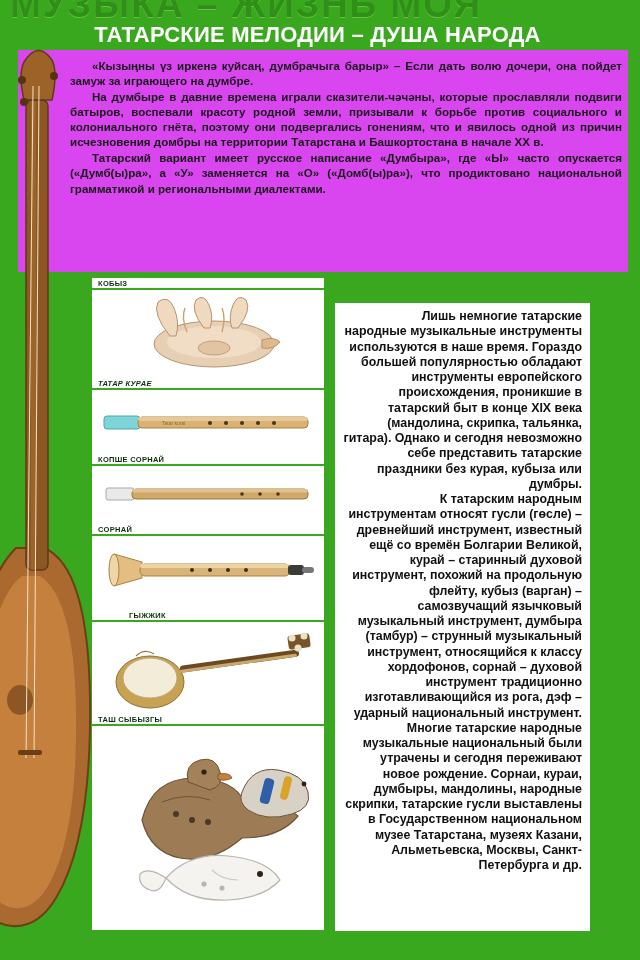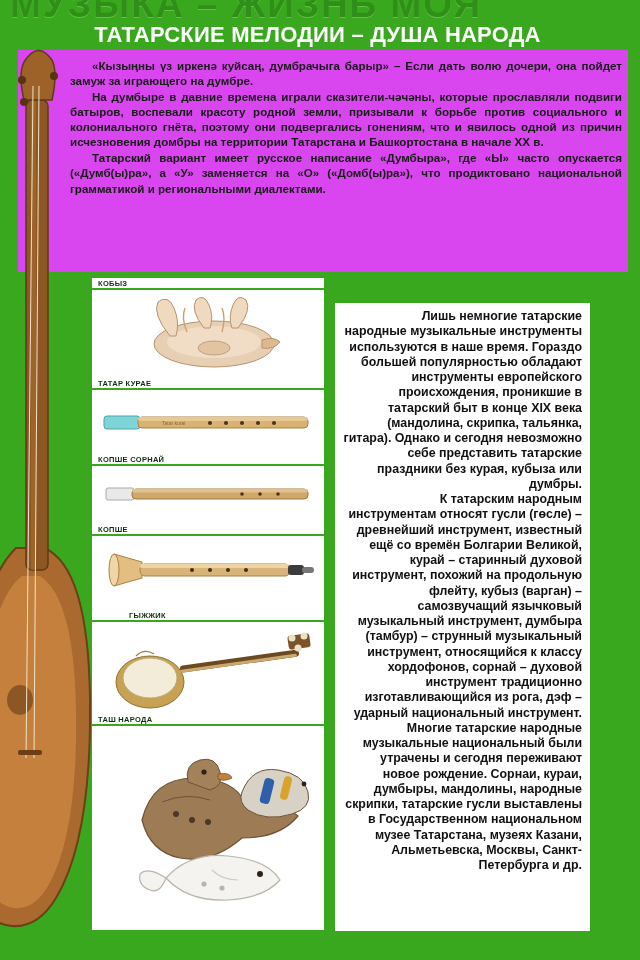--- a/index.html
+++ b/index.html
@@ -211,21 +211,21 @@
         <path d="M78 44 q-18 -22 -12 -34 q10 -8 16 6 q6 14 2 28z" fill="#efd9bf" stroke="#b79470" stroke-width="1"></path>
         <path d="M112 36 q-14 -18 -8 -28 q8 -7 13 5 q5 12 1 23z" fill="#efd9bf" stroke="#b79470" stroke-width="1"></path>
         <path d="M146 36 q14 -18 8 -28 q-8 -7 -13 5 q-5 12 -1 23z" fill="#efd9bf" stroke="#b79470" stroke-width="1"></path>
         <path d="M95 40 q-6 -14 -2 -24" stroke="#c9a071" stroke-width="1.4" fill="none"></path>
         <path d="M130 40 q4 -14 0 -24" stroke="#c9a071" stroke-width="1.4" fill="none"></path>
         <ellipse cx="122" cy="56" rx="16" ry="7" fill="#e2c4a3" stroke="#b79470" stroke-width="0.8"></ellipse>
         <path d="M170 48 q12 -4 18 2 q-6 8 -18 6z" fill="#deb98f" stroke="#b79470" stroke-width="1"></path>
       </svg>
     </div>
 
-    <div class="insect-label" style="top:100px;">ТАТАР КУРАЕ</div>
+    <div class="insect-label" style="top:100px;font-style:italic;">ТАТАР КУРАЕ</div>
     <div class="photo-slot" style="top:114px;height:60px;">
       <svg width="232" height="60" viewBox="0 0 232 60">
         <rect x="12" y="24" width="36" height="13" rx="3" fill="#7fd4d8" stroke="#4ba7ab" stroke-width="1"></rect>
         <rect x="46" y="25" width="170" height="11" rx="4" fill="#d9b271" stroke="#a8823f" stroke-width="1"></rect>
         <rect x="46" y="25" width="170" height="4" rx="2" fill="#e8c894"></rect>
         <circle cx="118" cy="31" r="2" fill="#4a3318"></circle>
         <circle cx="134" cy="31" r="2" fill="#4a3318"></circle>
         <circle cx="150" cy="31" r="2" fill="#4a3318"></circle>
         <circle cx="166" cy="31" r="2" fill="#4a3318"></circle>
         <circle cx="182" cy="31" r="2" fill="#4a3318"></circle>
@@ -238,21 +238,21 @@
       <svg width="232" height="54" viewBox="0 0 232 54">
         <rect x="14" y="20" width="28" height="12" rx="2" fill="#e9e9e9" stroke="#aaa" stroke-width="1"></rect>
         <rect x="40" y="21" width="176" height="10" rx="4" fill="#cfa86a" stroke="#9d7a3c" stroke-width="1"></rect>
         <rect x="40" y="21" width="176" height="3.5" rx="2" fill="#e2c18d"></rect>
         <circle cx="150" cy="26" r="1.8" fill="#4a3318"></circle>
         <circle cx="168" cy="26" r="1.8" fill="#4a3318"></circle>
         <circle cx="186" cy="26" r="1.8" fill="#4a3318"></circle>
       </svg>
     </div>
 
-    <div class="insect-label" style="top:246px;">КОПШЕ</div>
+    <div class="insect-label" style="top:246px;">СОРНАЙ</div>
     <div class="photo-slot" style="top:260px;height:70px;">
       <svg width="232" height="70" viewBox="0 0 232 70">
         <path d="M22 16 L22 48 L50 40 L50 24 Z" fill="#e3bd82" stroke="#a8823f" stroke-width="1"></path>
         <ellipse cx="22" cy="32" rx="5" ry="16" fill="#f0d5a8" stroke="#a8823f" stroke-width="1"></ellipse>
         <rect x="48" y="26" width="150" height="12" rx="5" fill="#d8b478" stroke="#a8823f" stroke-width="1"></rect>
         <rect x="48" y="26" width="150" height="4" rx="2" fill="#eed3a3"></rect>
         <circle cx="100" cy="32" r="2" fill="#3f2c12"></circle>
         <circle cx="118" cy="32" r="2" fill="#3f2c12"></circle>
         <circle cx="136" cy="32" r="2" fill="#3f2c12"></circle>
         <circle cx="154" cy="32" r="2" fill="#3f2c12"></circle>
@@ -269,21 +269,21 @@
         <rect x="88" y="42" width="120" height="7" rx="3" transform="rotate(-8 88 45)" fill="#6b4a22"></rect>
         <rect x="88" y="46" width="118" height="3" rx="1.5" transform="rotate(-8 88 48)" fill="#caa86e"></rect>
         <rect x="196" y="12" width="22" height="14" rx="3" transform="rotate(-8 196 18)" fill="#7a5426"></rect>
         <circle cx="200" cy="14" r="3.5" fill="#e9e2c9"></circle>
         <circle cx="212" cy="12" r="3.5" fill="#e9e2c9"></circle>
         <circle cx="206" cy="24" r="3.5" fill="#e9e2c9"></circle>
         <path d="M44 32 q8 -8 18 -2" stroke="#9c7a38" stroke-width="1.2" fill="none"></path>
       </svg>
     </div>
 
-    <div class="insect-label" style="top:436px;">ТАШ НАРОДА</div>
+    <div class="insect-label" style="top:436px;">ТАШ СЫБЫЗГЫ</div>
     <div class="photo-slot" style="top:450px;height:200px;">
       <svg width="232" height="200" viewBox="0 0 232 200">
 
         <path d="M50 92 q10 -42 52 -42 q40 0 52 26 q30 -6 52 12 q-18 22 -56 22 q-30 26 -62 20 q-30 -6 -38 -38z" fill="#9d7b55" stroke="#6e5236" stroke-width="1.2"></path>
         <path d="M96 54 q-4 -18 12 -22 q16 -4 20 12 q4 14 -10 18z" fill="#a3825a" stroke="#6e5236" stroke-width="1"></path>
         <circle cx="112" cy="44" r="2.6" fill="#2d2118"></circle>
         <path d="M126 46 q12 -2 14 4 q-8 4 -14 1z" fill="#c5803a" stroke="#6e5236" stroke-width="0.8"></path>
         <path d="M70 74 q24 -10 48 -2" stroke="#6e5236" stroke-width="1" fill="none"></path>
         <circle cx="84" cy="86" r="3" fill="#4a3826"></circle>
         <circle cx="100" cy="92" r="3" fill="#4a3826"></circle>

